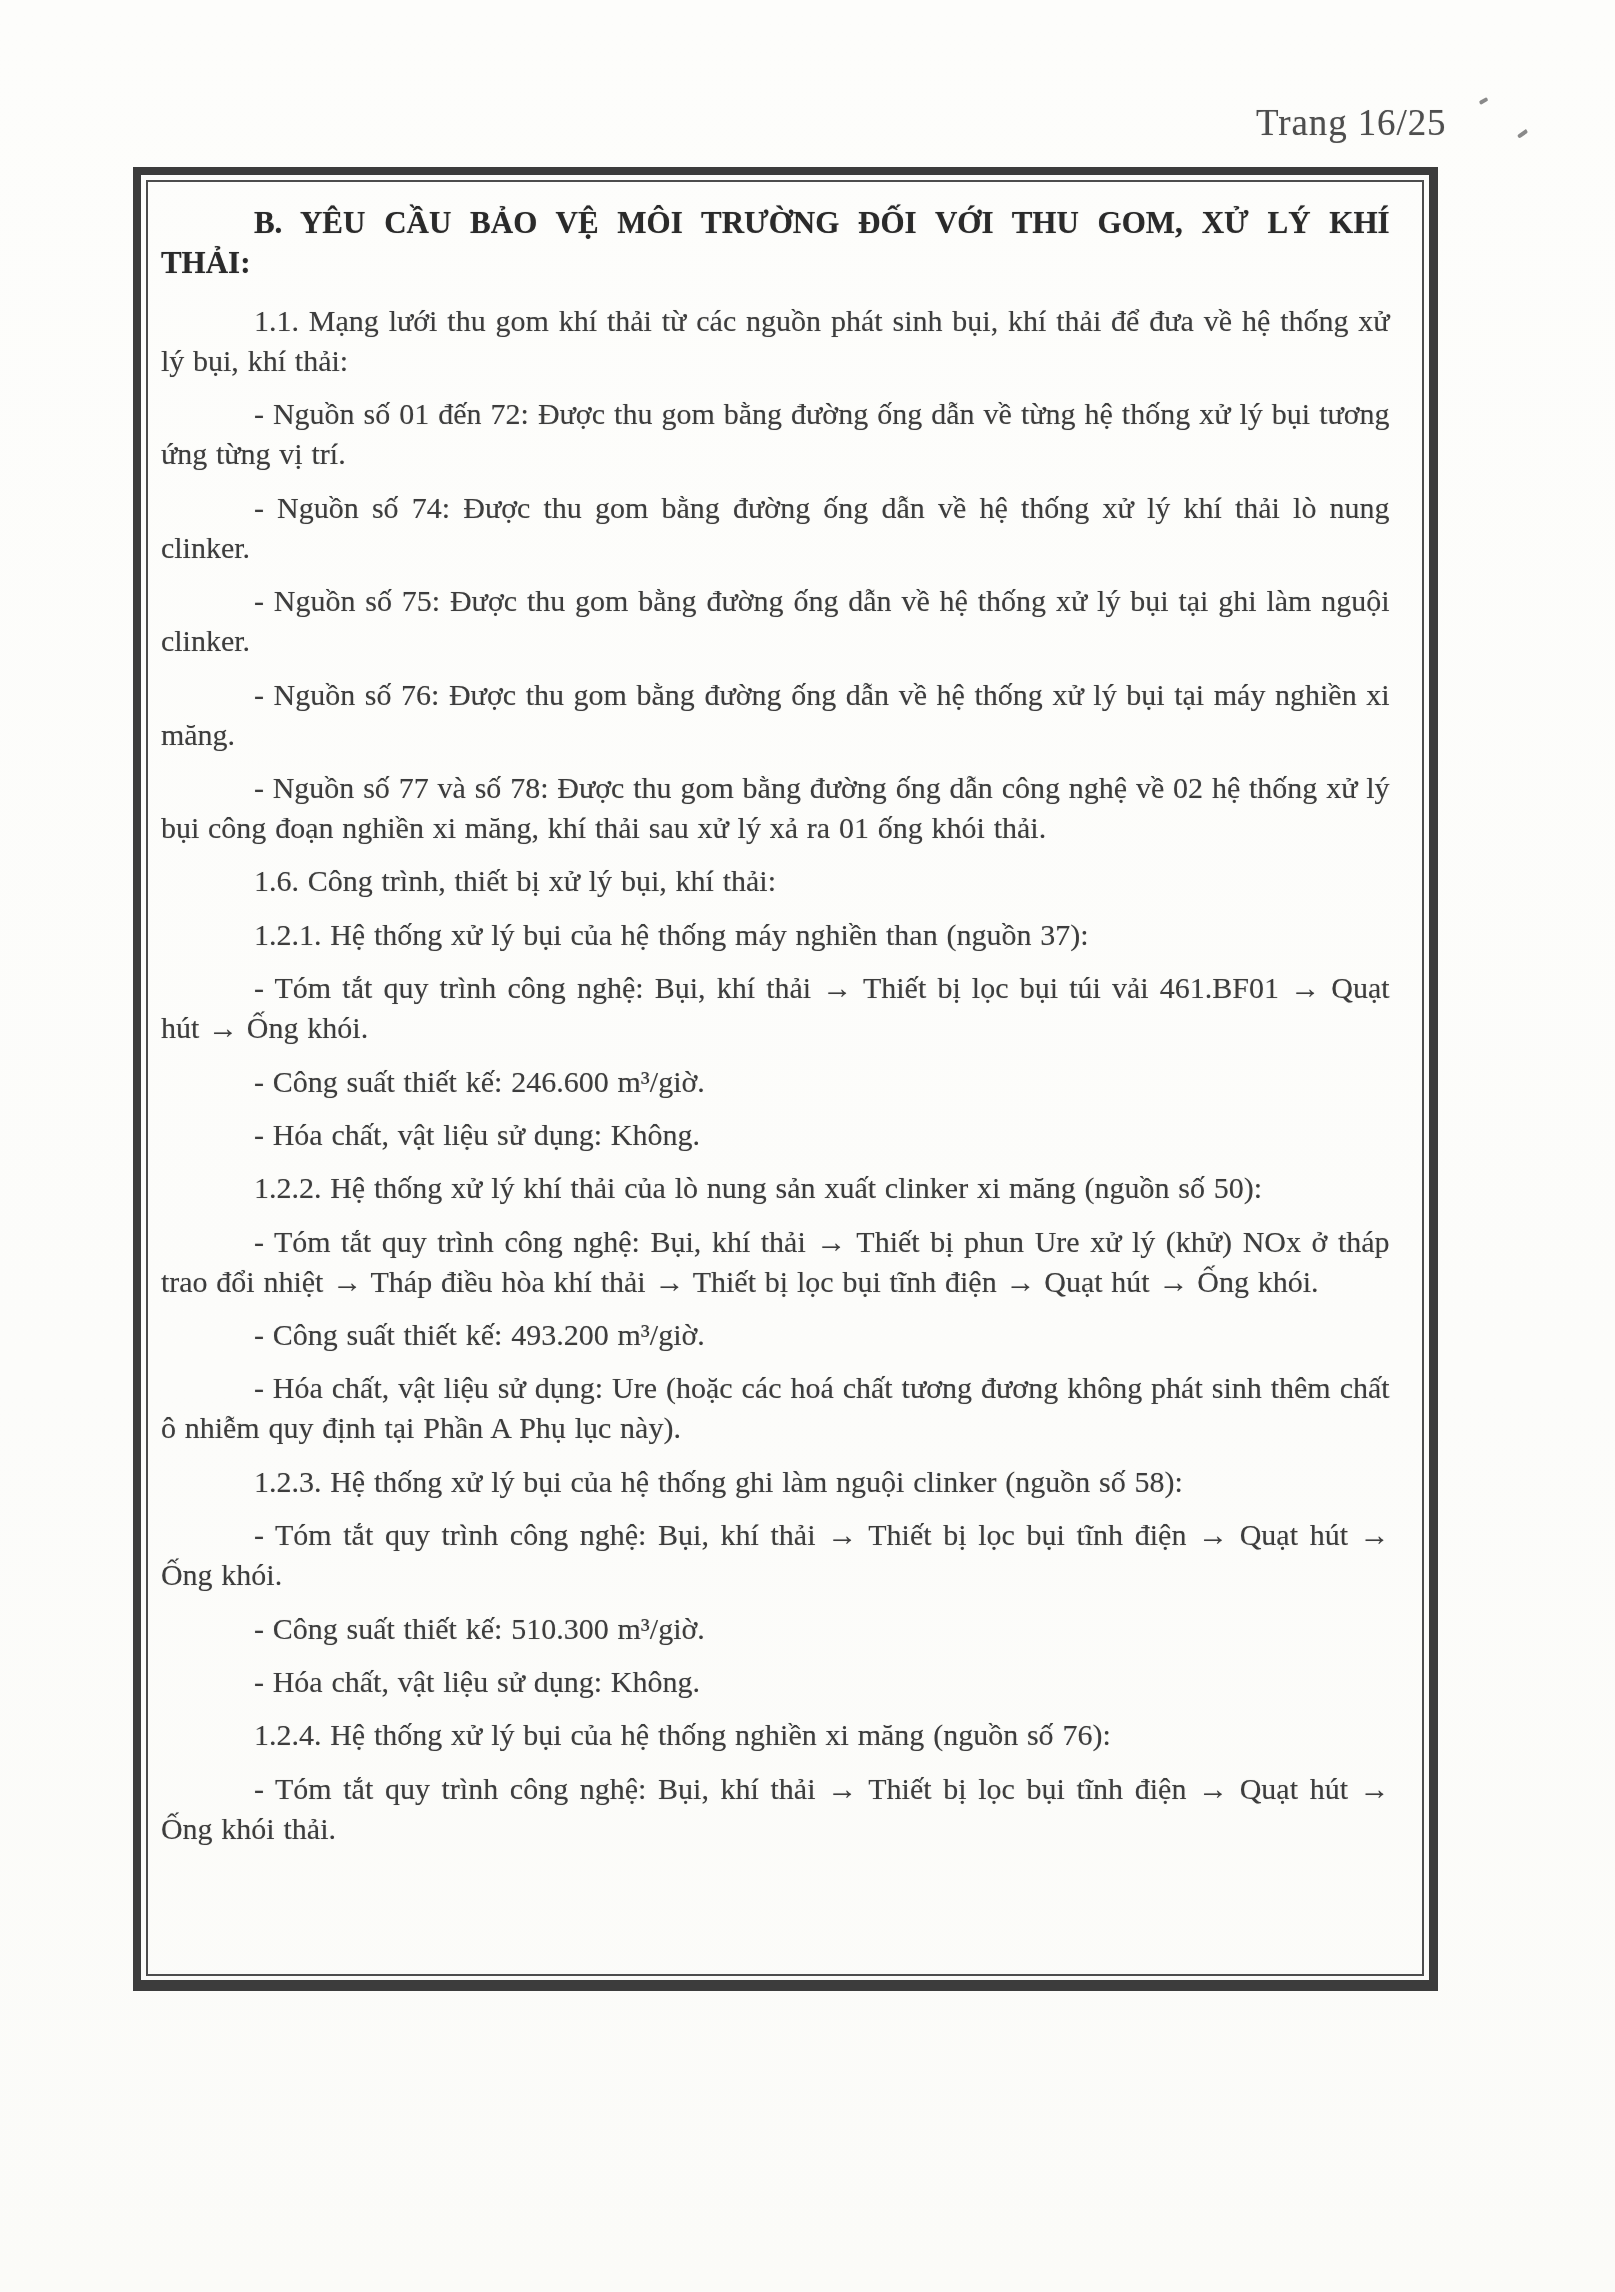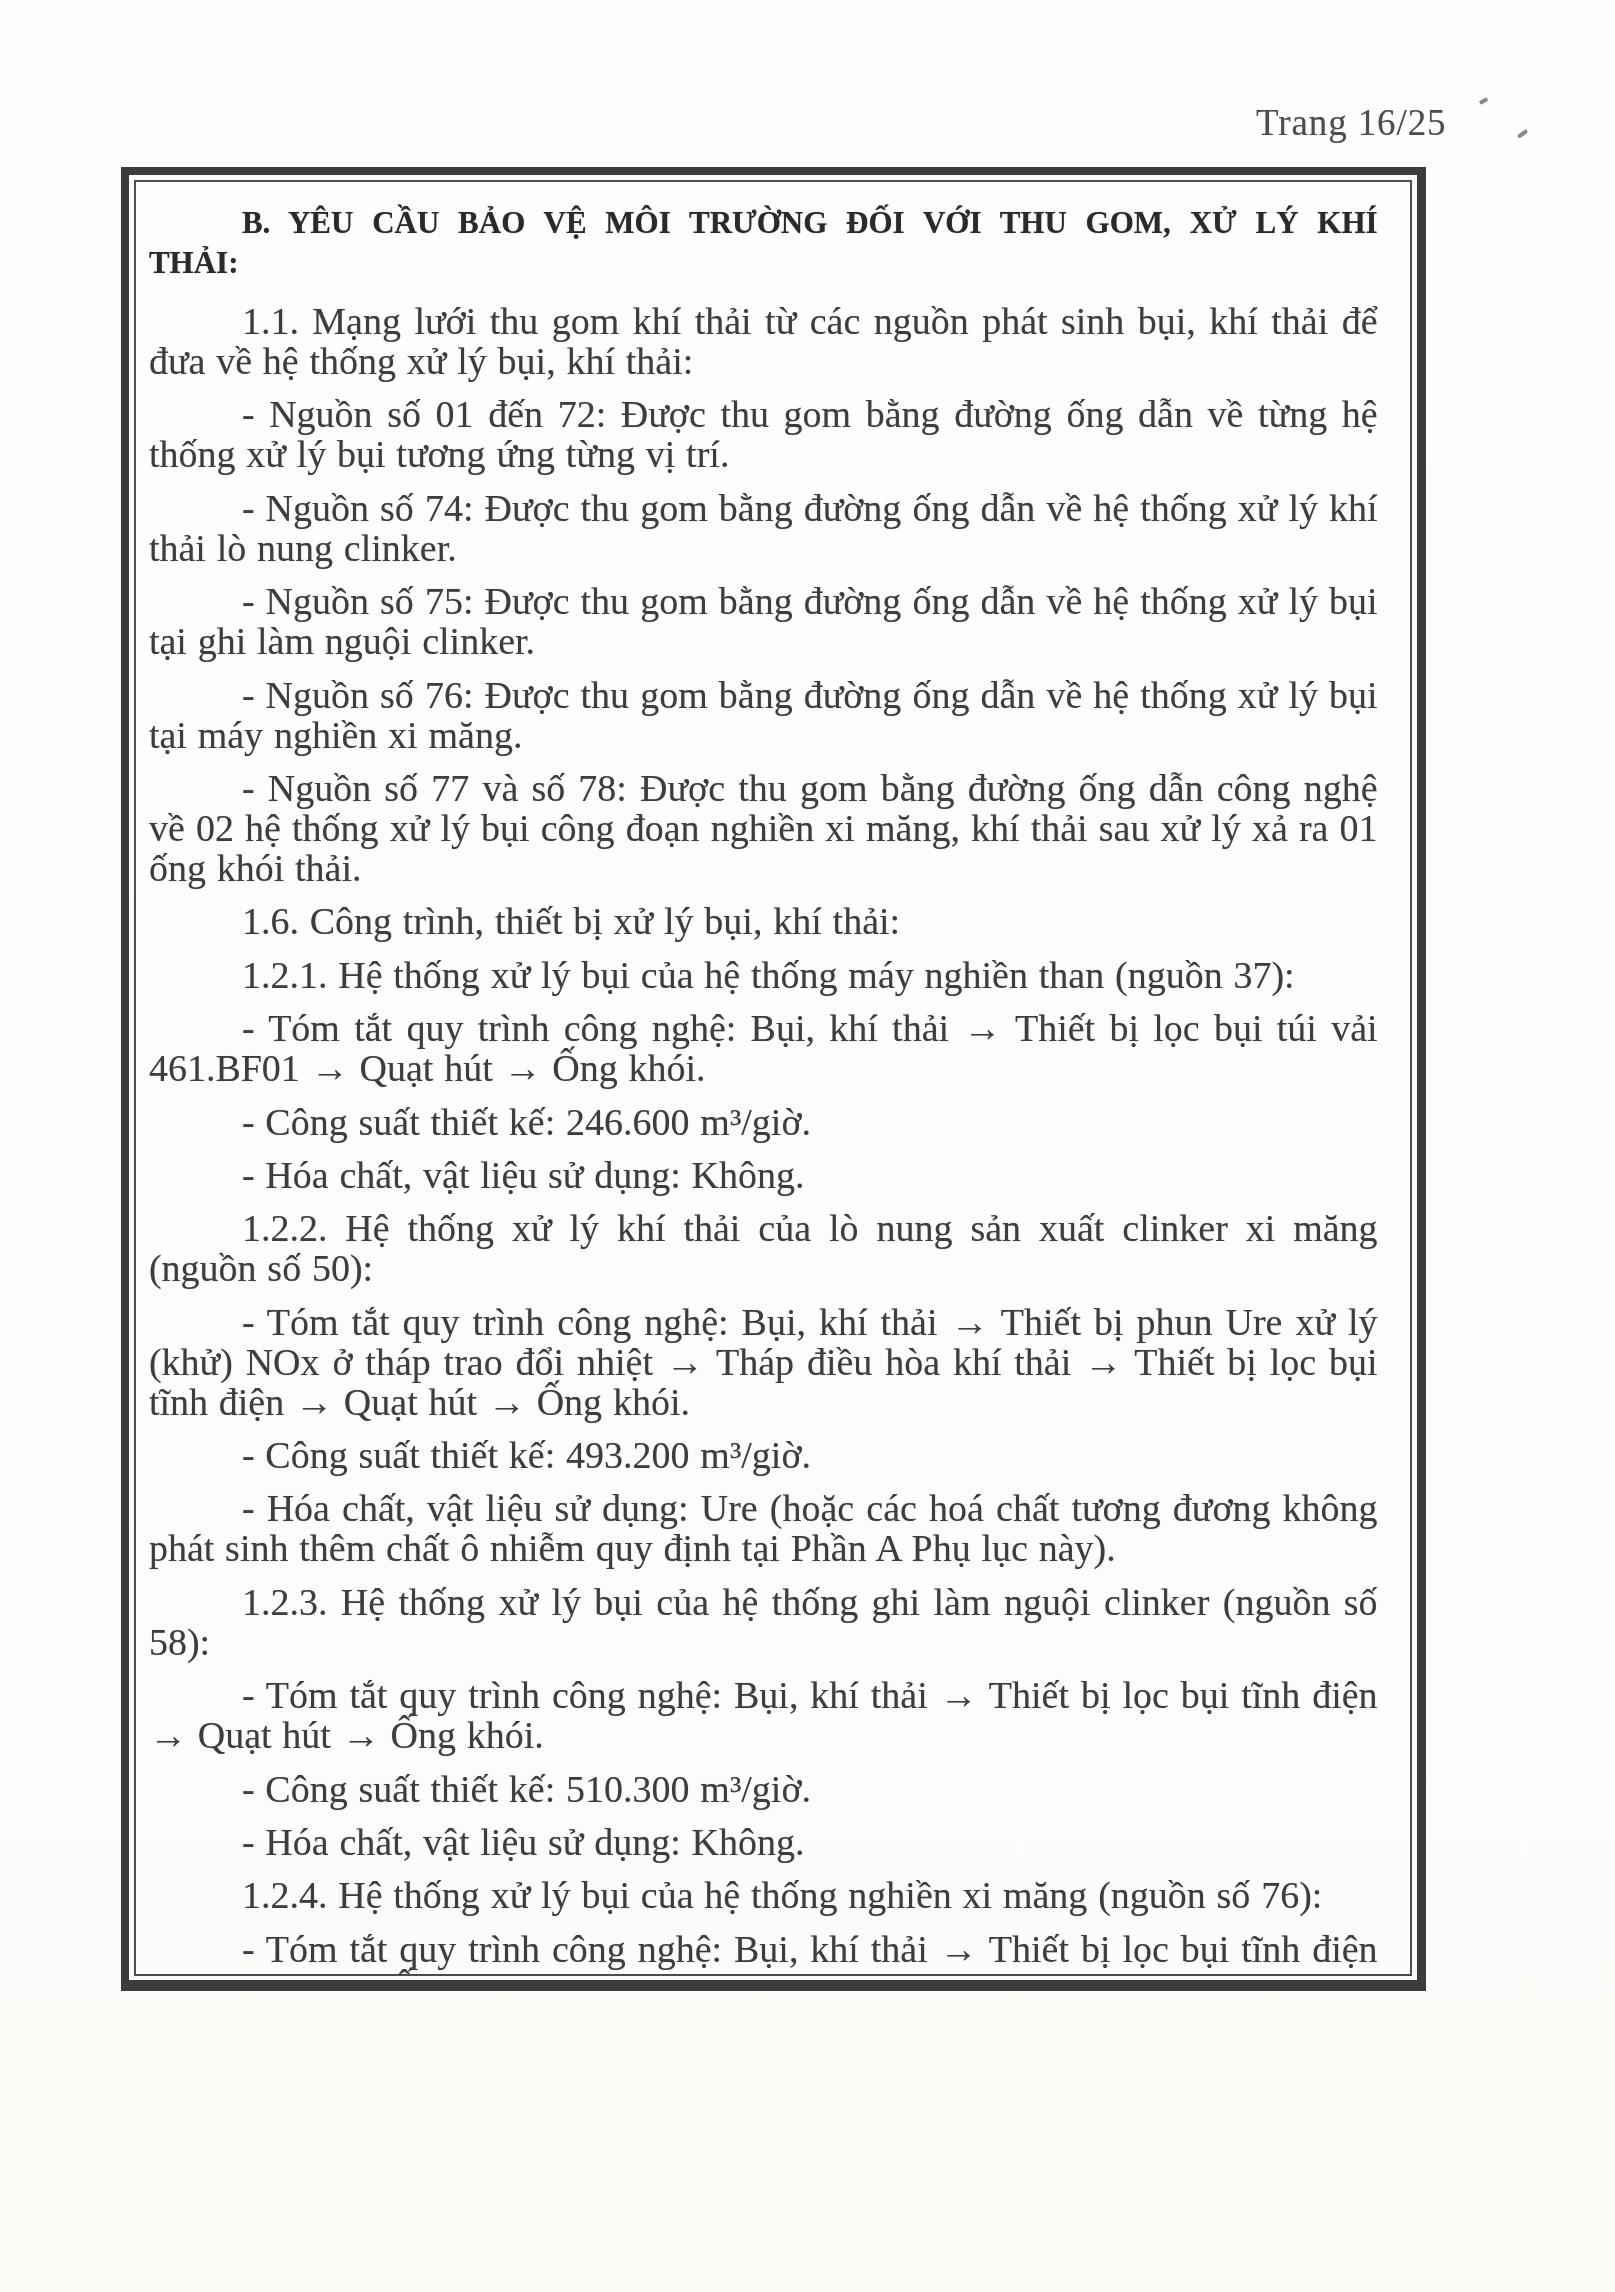--- a/index.html
+++ b/index.html
@@ -32,42 +32,42 @@
   .speck {
     position: absolute;
     background: #8a8a8a;
     border-radius: 1.8px;
   }
   .speck-1 { left: 1479px; top: 99px; width: 9px; height: 3.6px; transform: rotate(-30deg); }
   .speck-2 { left: 1517px; top: 132px; width: 10.7px; height: 3.6px; transform: rotate(-35deg); border-radius: 2.7px 0 2.7px 2.7px; }
 
   .frame {
     position: absolute;
-    left: 121px;
+    left: 133px;
     top: 167px;
     width: 1305px;
     height: 1824px;
     box-sizing: border-box;
     border-style: solid;
     border-color: #3c3c3c;
     border-width: 8px 9px 11.6px 8px;
     padding: 4.5px 5.4px 3.6px 4.5px;
     background: transparent;
   }
   .frame-inner {
     box-sizing: border-box;
     width: 100%;
     height: 100%;
     border: 2.7px solid #4d4d4d;
     padding: 21.5px 32px 9px 13.4px;
     overflow: hidden;
   }
   .para {
     margin: 0 0 13.4px 0;
-    font-size: 38px;
+    font-size: 30px;
     line-height: 40px;
     color: #3d3d3d;
     text-align: justify;
     text-indent: 93px;
     word-spacing: 1.3px;
     text-shadow: 0 0 0.9px rgba(61,61,61,.4);
   }
   .para:last-child { margin-bottom: 0; }
   .b {
     font-weight: 700;

